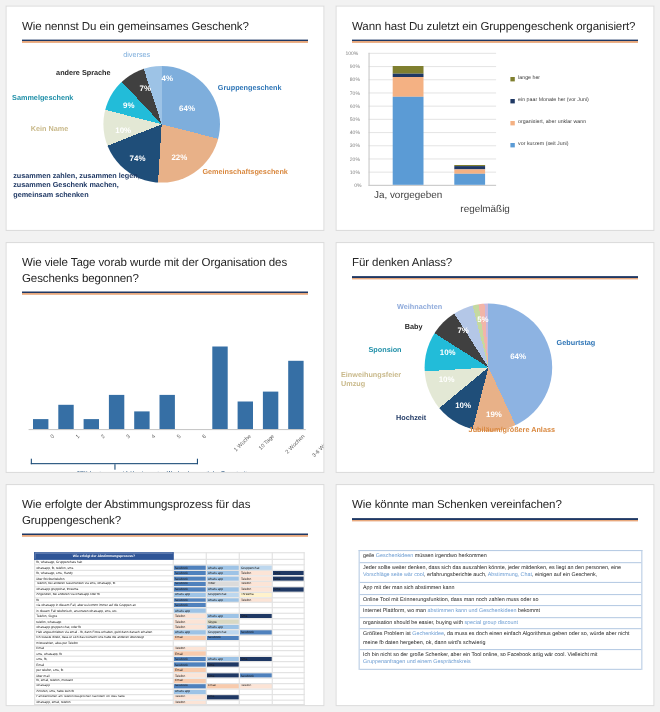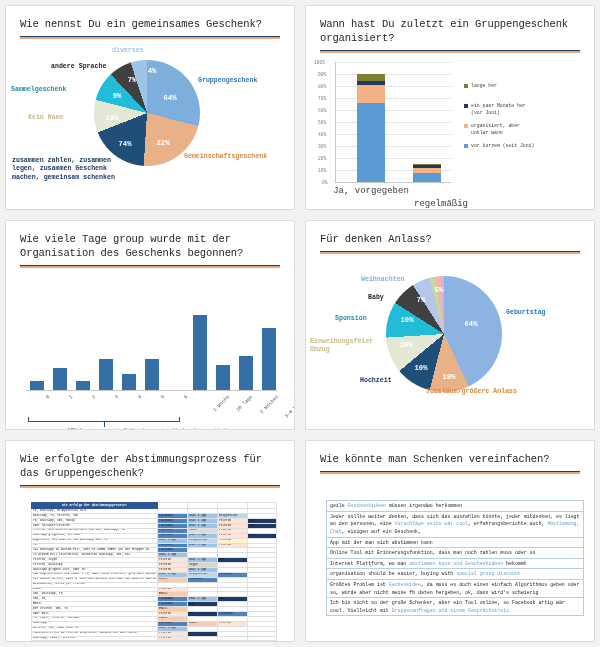--- a/index.html
+++ b/index.html
@@ -6,21 +6,20 @@
   html, body {
     width: 600px; height: 647px;
     background: #f2f2f2;
     font-family: "Liberation Sans", sans-serif;
   }
   .deck {
     width: 600px; height: 505px;
     display: grid;
     grid-template-columns: 300px 300px;
     grid-template-rows: 215px 220px 212px;
-    font-family: Liberation Mono, monospace;
   }
   .slide {
     background: #ffffff;
     border: 1px solid #dcdcdc;
     margin: 5px;
     position: relative;
     overflow: hidden;
   }
   .slide-title {
     font-size: 10.5px;
@@ -280,21 +279,21 @@
         </div>
         <div class="legend-item" style="left:158px; top:90px;">
           <span class="legend-swatch" style="background:#5b9bd5;"></span>
           <span>vor kurzem (seit Juni)</span>
         </div>
       </div>
     </div>
   </div>
 
   <div class="slide">
-    <div class="slide-title">Wie viele Tage group wurde mit der Organisation des Geschenks begonnen?</div>
+    <div class="slide-title">Wie viele Tage vorab wurde mit der Organisation des Geschenks begonnen?</div>
     <div class="rule"></div>
     <div class="body">
       <div>
         <div class="haxis" style="left:20px; top:122px; width:252px;"></div>
 
         <div class="bar" style="left:24px;  top:113px; width:14px; height:9px;  background:#366fa5;"></div>
         <div class="bar" style="left:47px;  top:100px; width:14px; height:22px; background:#366fa5;"></div>
         <div class="bar" style="left:70px;  top:113px; width:14px; height:9px;  background:#366fa5;"></div>
         <div class="bar" style="left:93px;  top:91px;  width:14px; height:31px; background:#366fa5;"></div>
         <div class="bar" style="left:116px; top:106px; width:14px; height:16px; background:#366fa5;"></div>

